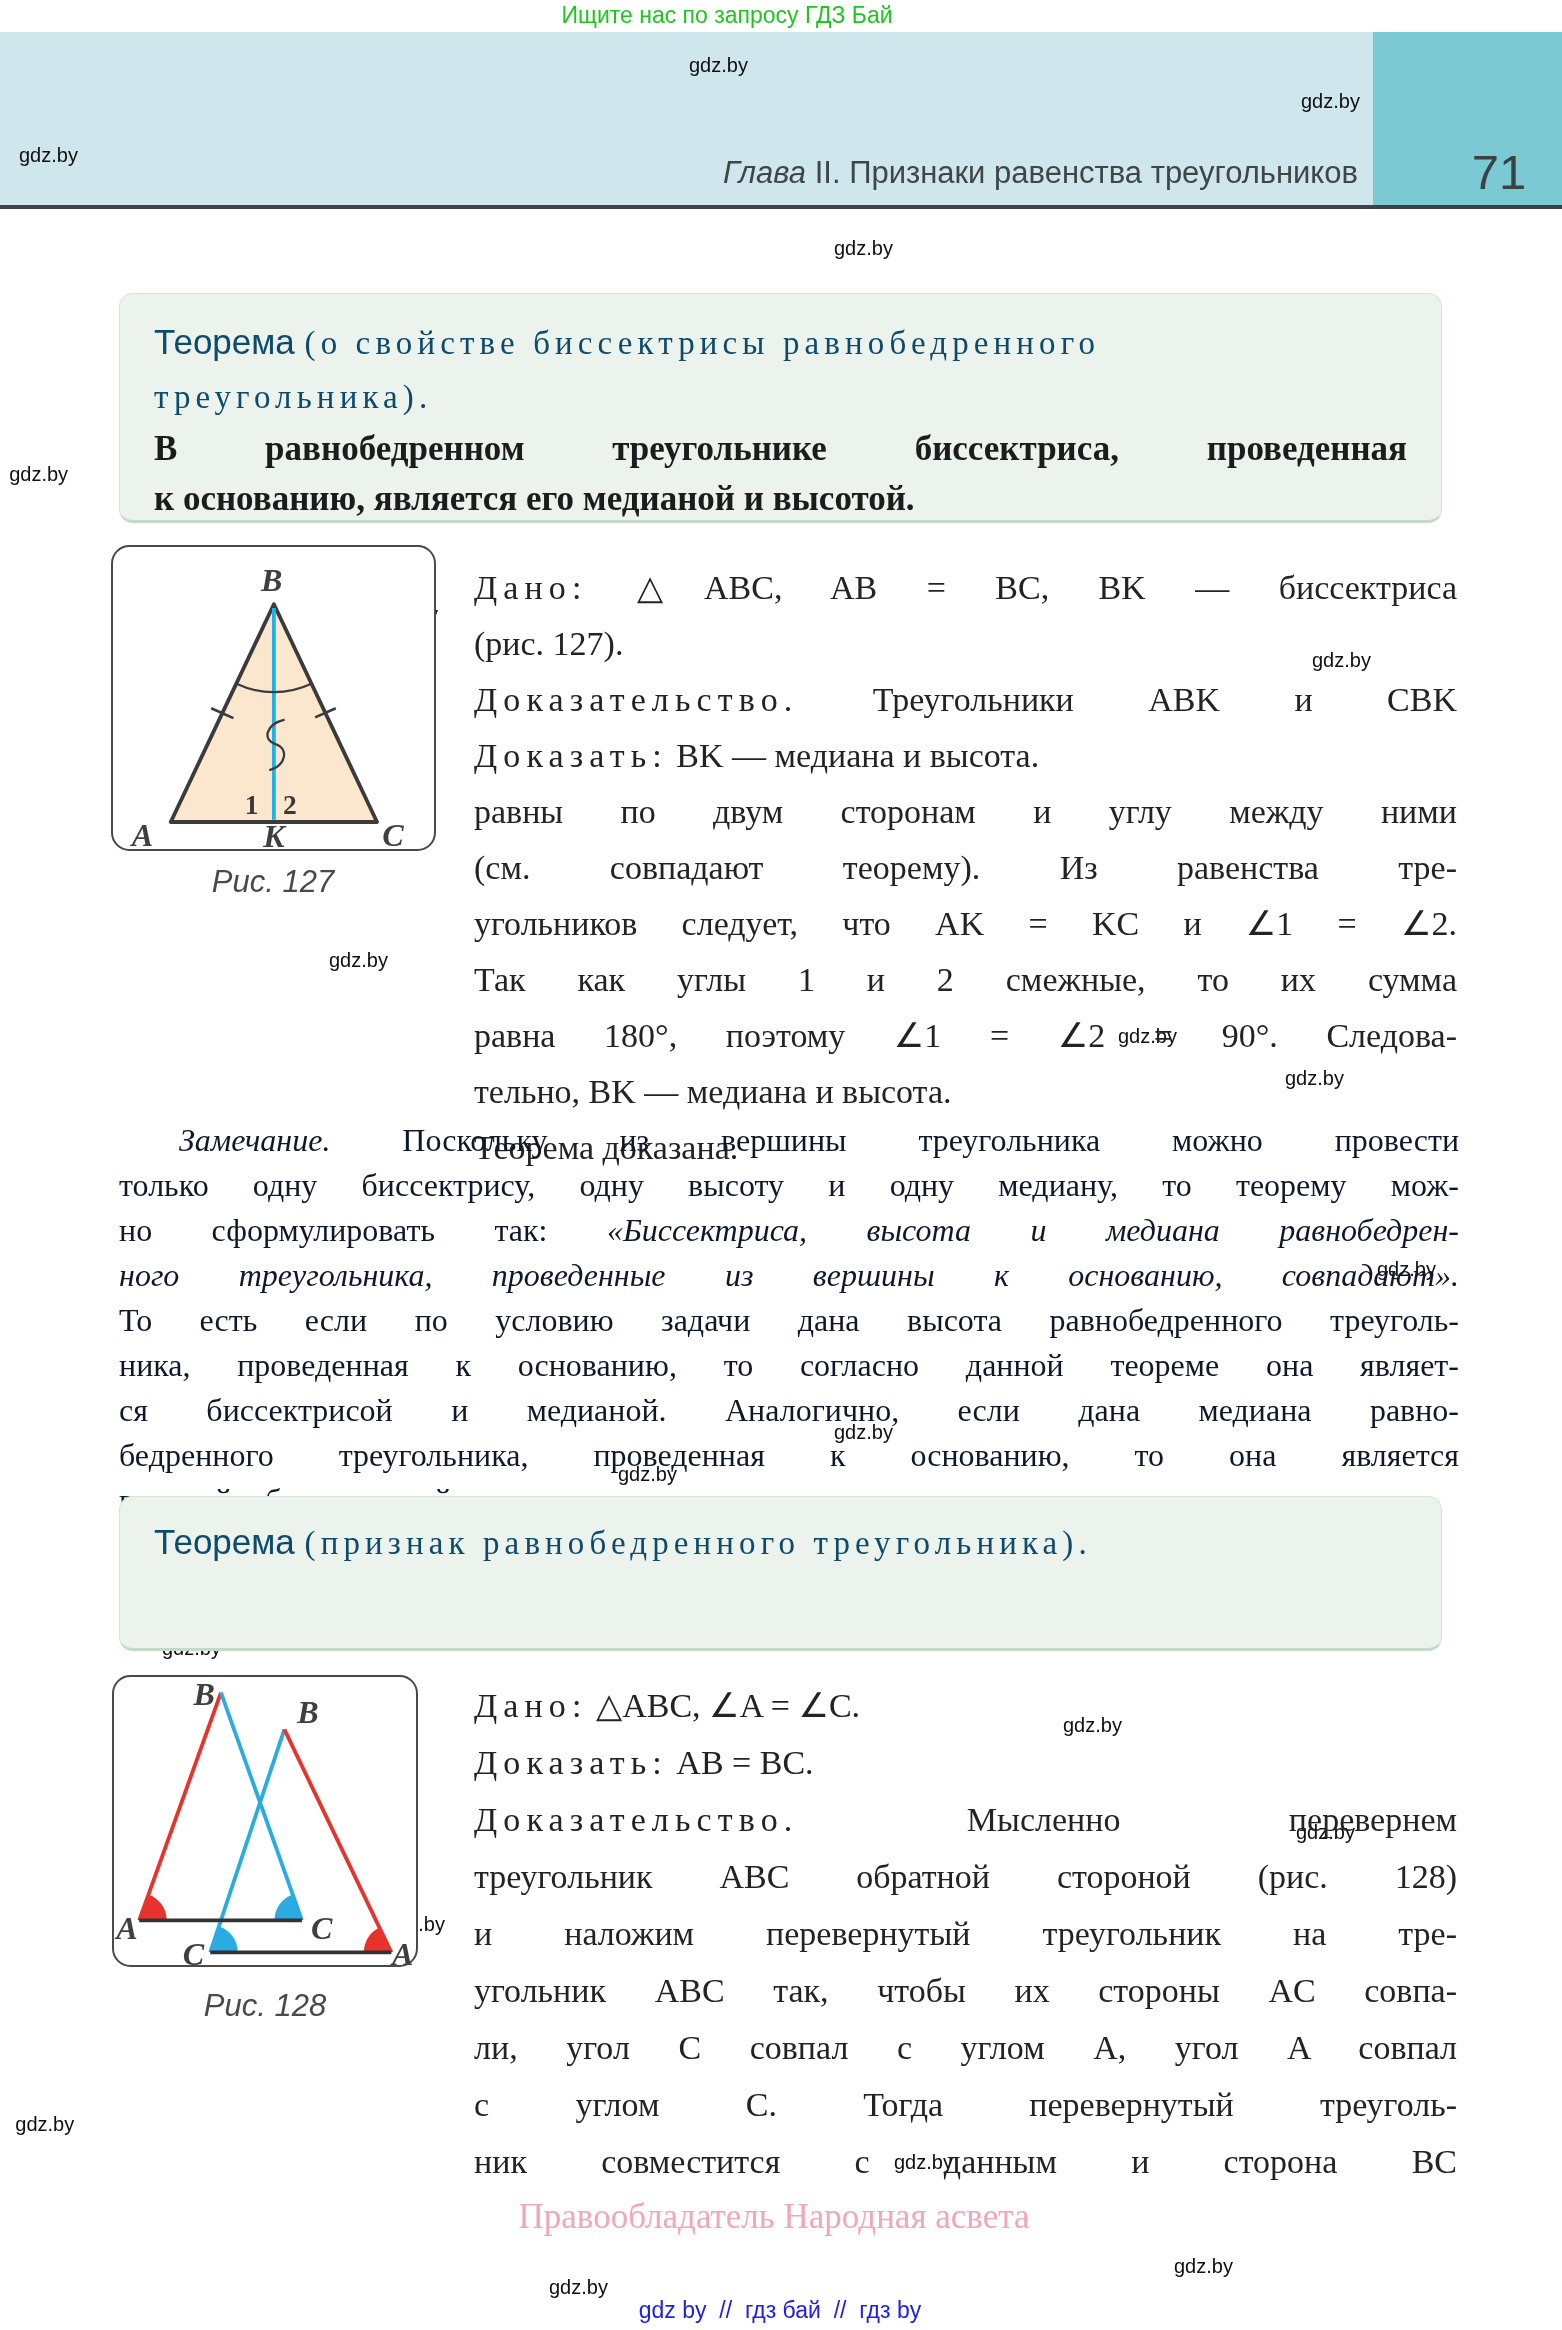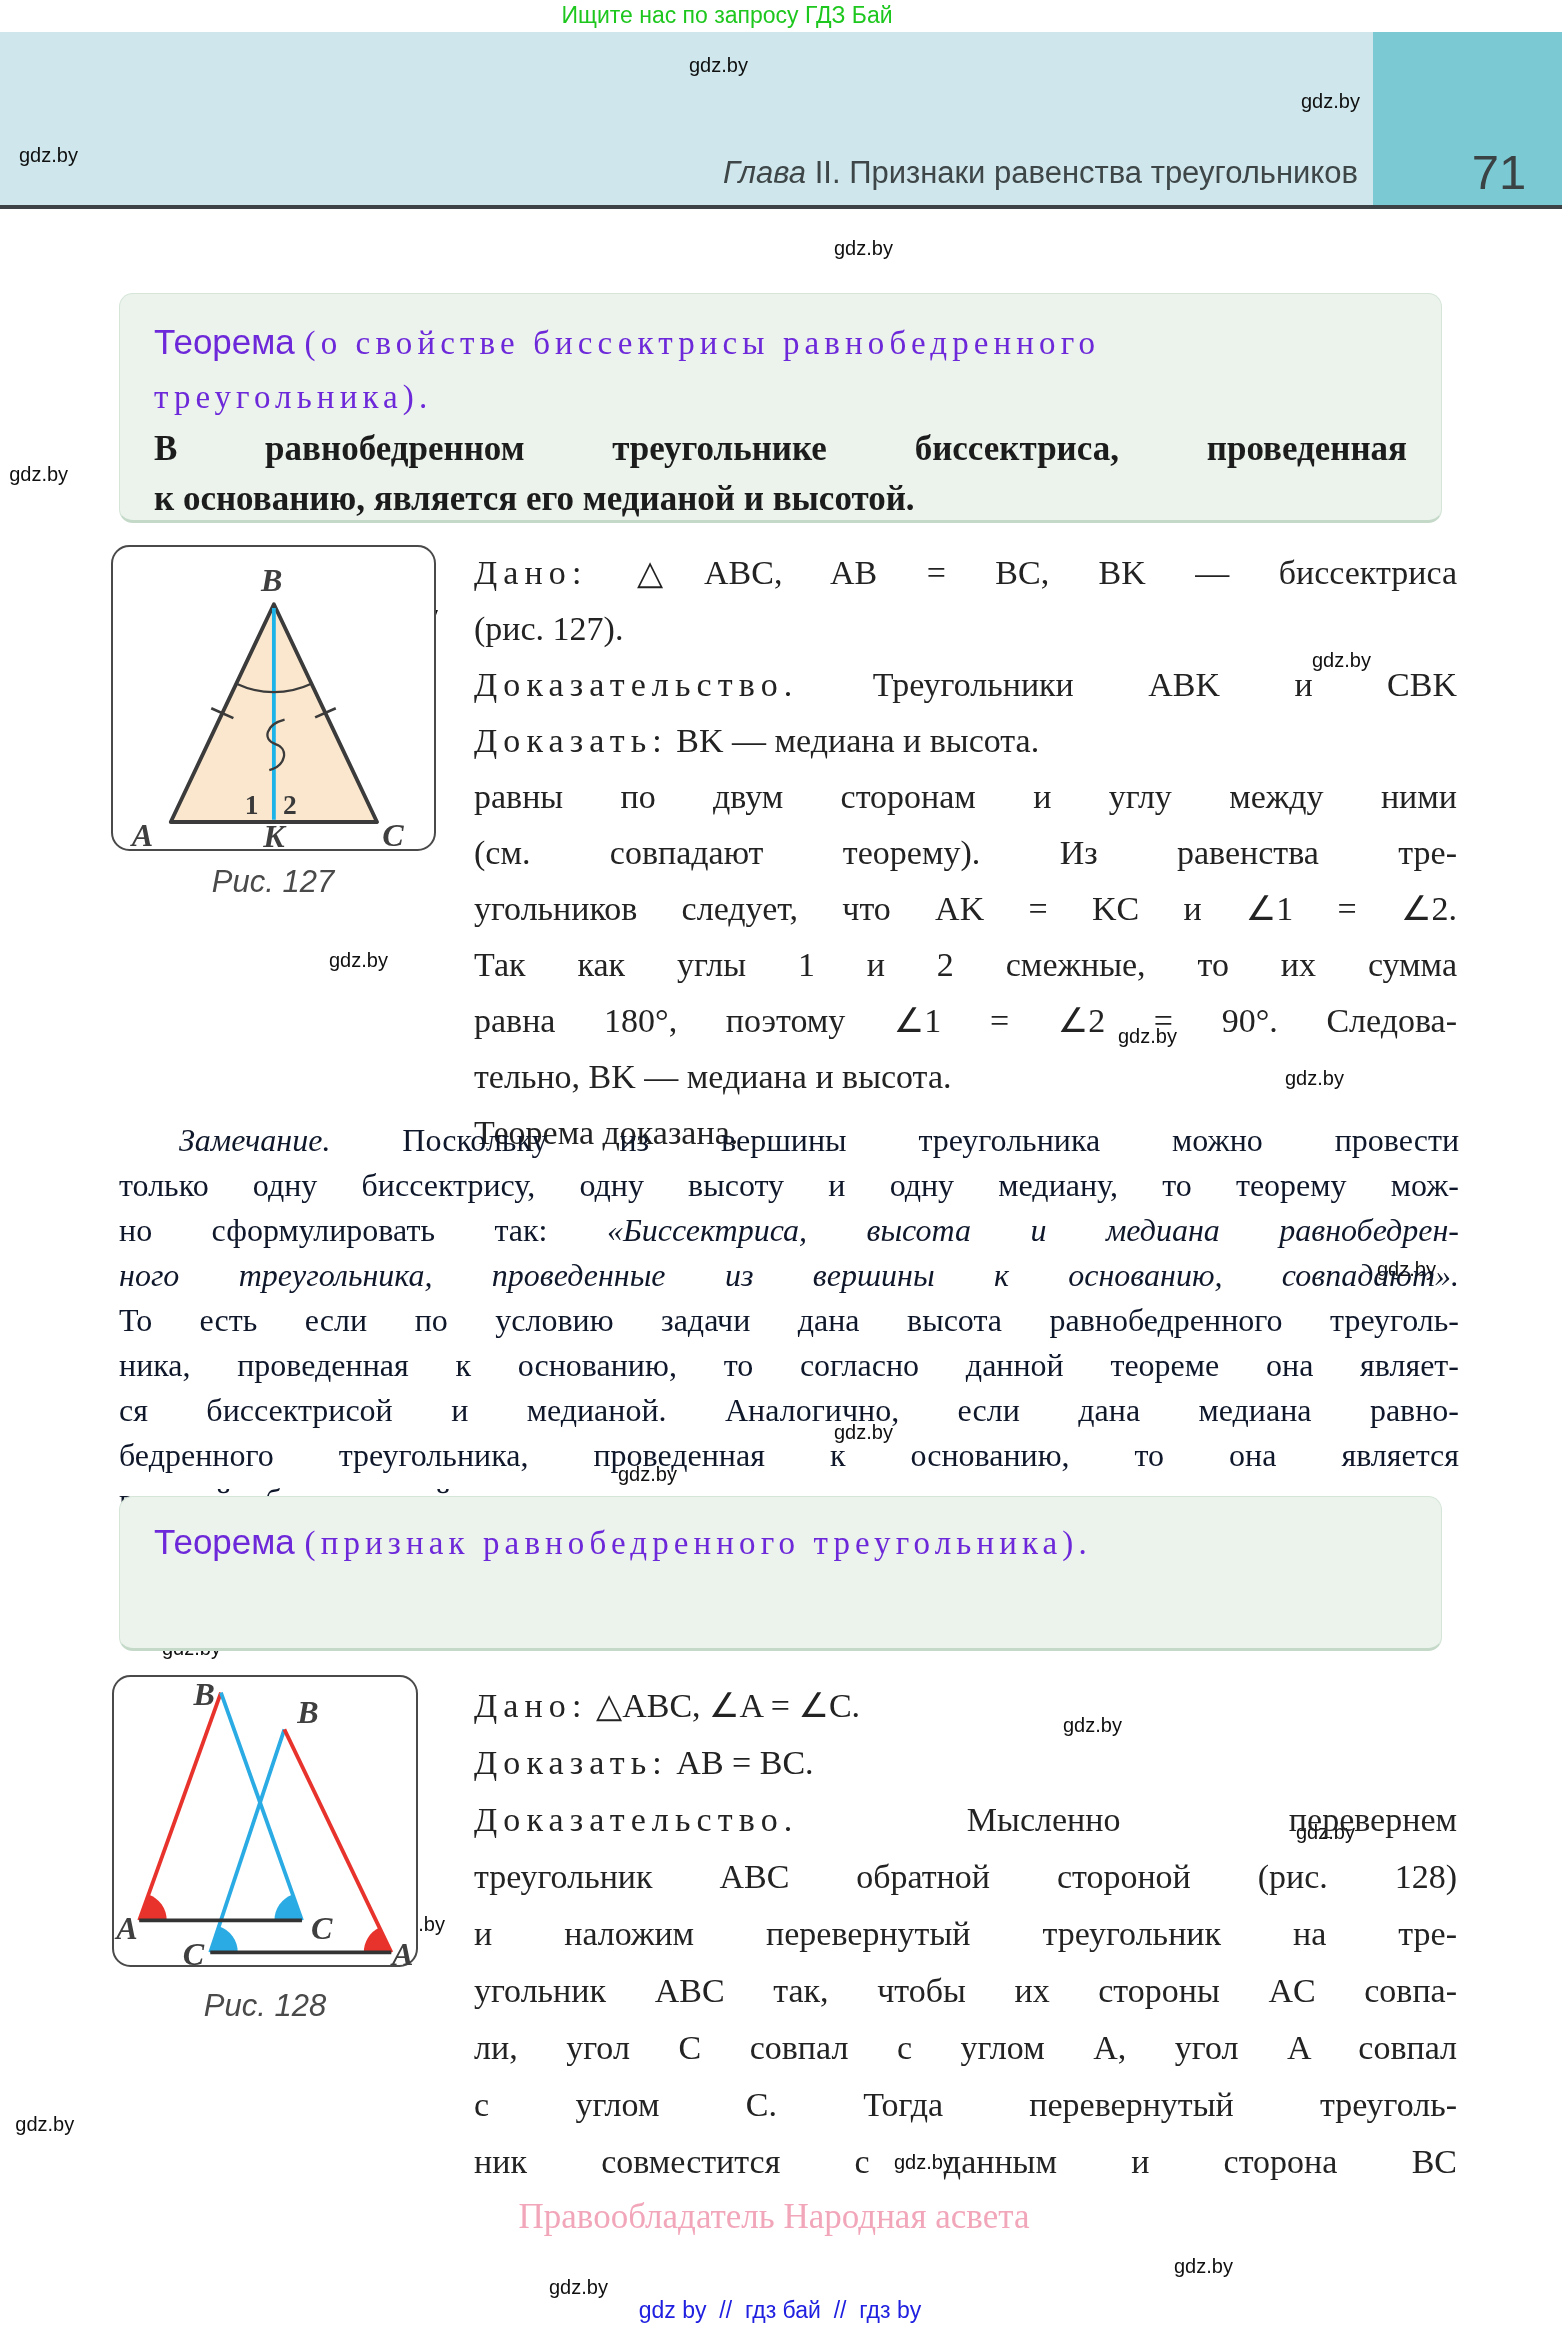--- a/index.html
+++ b/index.html
@@ -17,21 +17,21 @@
   .chapter .it{font-style:italic;}
   .pagenum{position:absolute;left:1373px;top:144px;width:158px;text-align:center;
            font-family:"Liberation Sans",sans-serif;font-size:49px;color:#3b4244;padding-left:47px;}
 
   
   .wm{position:absolute;font-family:"Liberation Sans",sans-serif;font-size:20px;color:#101010;white-space:nowrap;}
 
   
   .thbox{position:absolute;left:119px;width:1323px;background:#ebf3ec;border:1.5px solid #d5e5d8;
          border-bottom:3.1px solid #c4d9c8;border-radius:13.8px;box-sizing:border-box;padding:21.4px 34px 15.3px 34px;}
-  .th-title{font-size:35px;color:#6d28d9;line-height:54px;}
+  .th-title{font-size:35px;color:#0c4a6e;line-height:54px;}
   .th-word{font-family:"Liberation Sans",sans-serif;}
   .th-paren{font-family:"Liberation Serif",serif;font-size:33px;letter-spacing:0.155em;}
   .th-st{font-weight:bold;font-size:35px;color:#1c1c1c;line-height:50px;}
   .jst{text-align:justify;text-align-last:justify;}
 
   
   .figbox{position:absolute;background:#fff;border:2.3px solid #4a4a4a;border-radius:18.4px;box-sizing:border-box;}
   .figcap{position:absolute;font-family:"Liberation Sans",sans-serif;font-style:italic;
           font-size:31px;color:#4a4a4a;white-space:nowrap;transform:translateX(-50%);}
   .figlabel{font-family:"Liberation Serif",serif;font-style:italic;font-weight:600;
@@ -111,21 +111,21 @@
       <text class="figlabel" x="193" y="58">B</text>
       <text class="figlabel" x="24" y="392">A</text>
       <text class="figlabel" x="352" y="392">C</text>
       <text class="figlabel" x="196" y="393">K</text>
       <text class="fignum" x="172" y="350">1</text>
       <text class="fignum" x="222" y="350">2</text>
     </svg>
   </div>
   <div class="figcap" style="left:273px;top:864px;">Рис. 127</div>
 
-  <div class="col" style="left:474px;top:545px;width:983px;">
+  <div class="col" style="left:474px;top:560px;width:983px;">
     <div class="line jst"><span class="lead">Дано:</span><span> △ABC, AB = BC, BK — биссектриса</span></div>
     <div class="line">(рис. 127).</div>
     <div class="line jst"><span class="lead">Доказательство.</span><span> Треугольники ABK и CBK</span></div>
     <div class="line"><span class="lead">Доказать:</span><span> BK — медиана и высота.</span></div>
     <div class="line jst">равны по двум сторонам и углу между ними</div>
     <div class="line jst">(см. совпадают теорему). Из равенства тре-</div>
     <div class="line jst">угольников следует, что AK = KC и ∠1 = ∠2.</div>
     <div class="line jst">Так как углы 1 и 2 смежные, то их сумма</div>
     <div class="line jst">равна 180°, поэтому ∠1 = ∠2 = 90°. Следова-</div>
     <div class="line">тельно, BK — медиана и высота.</div>

